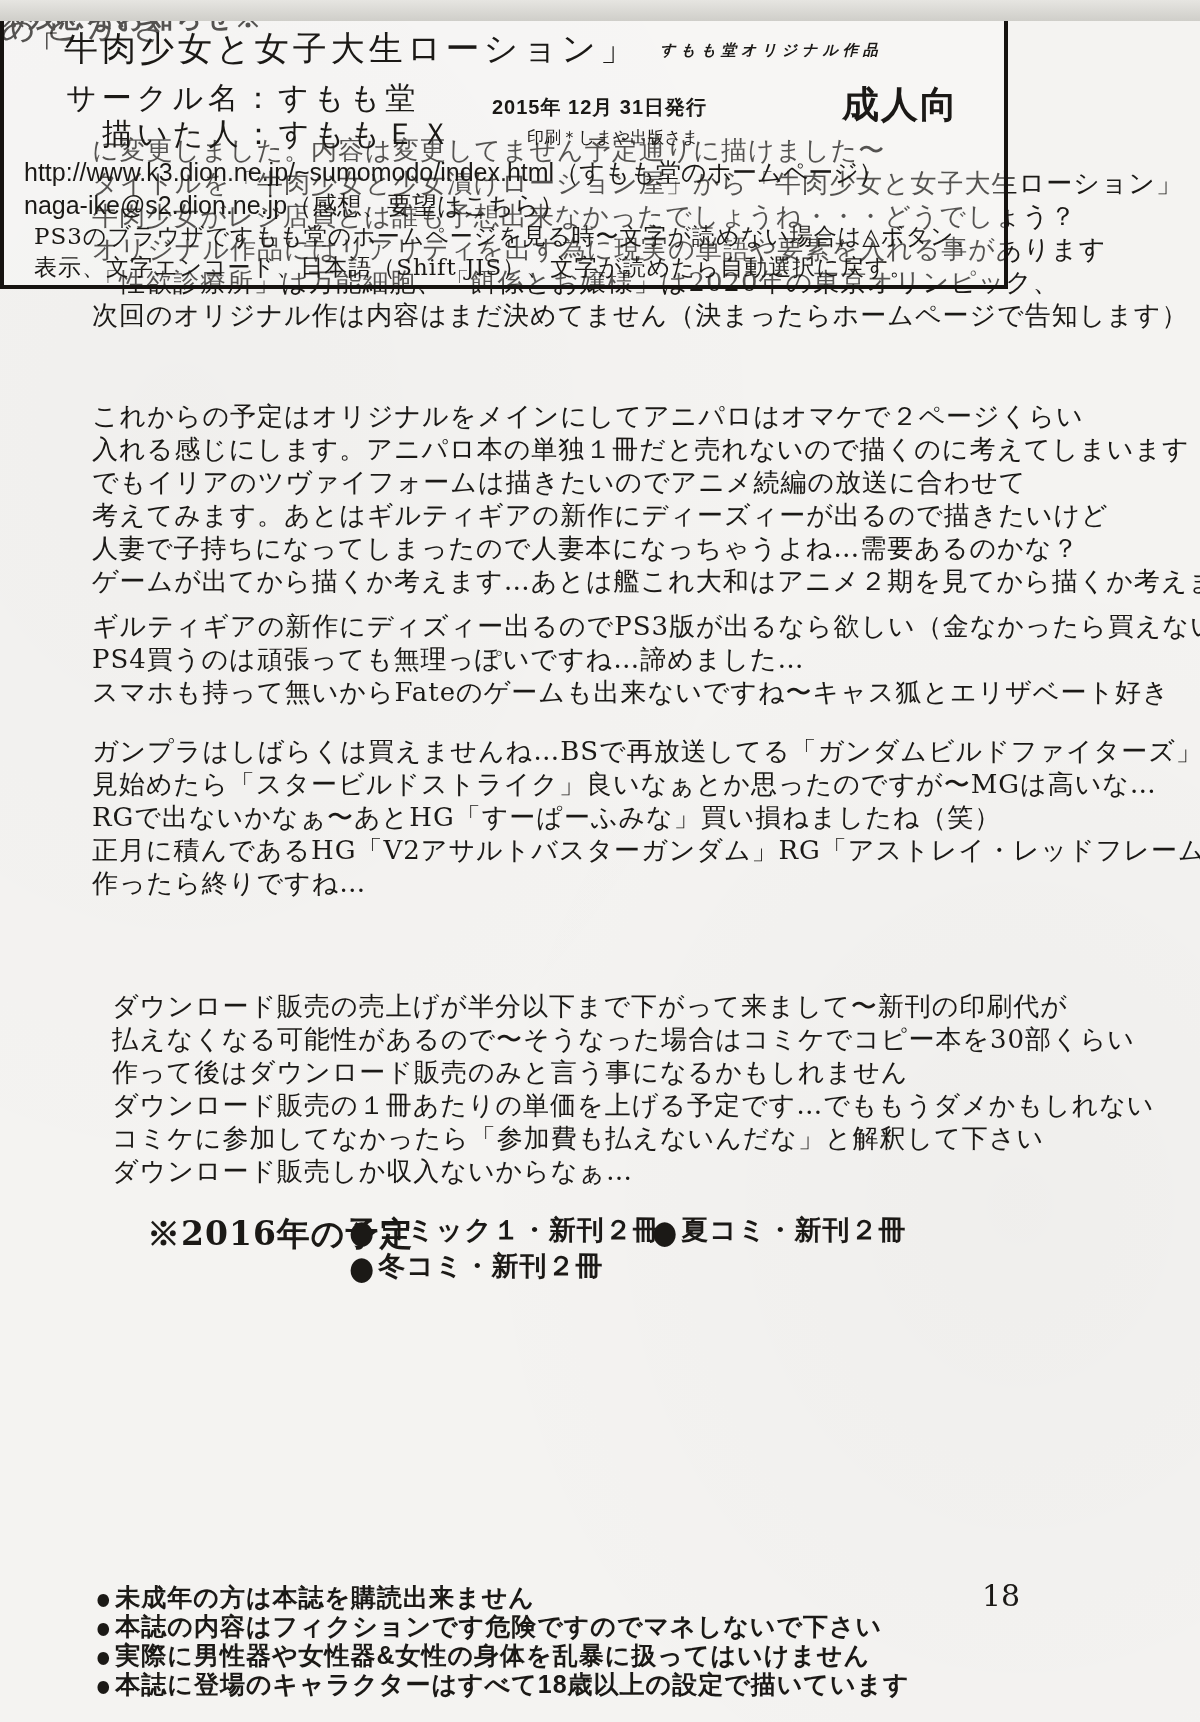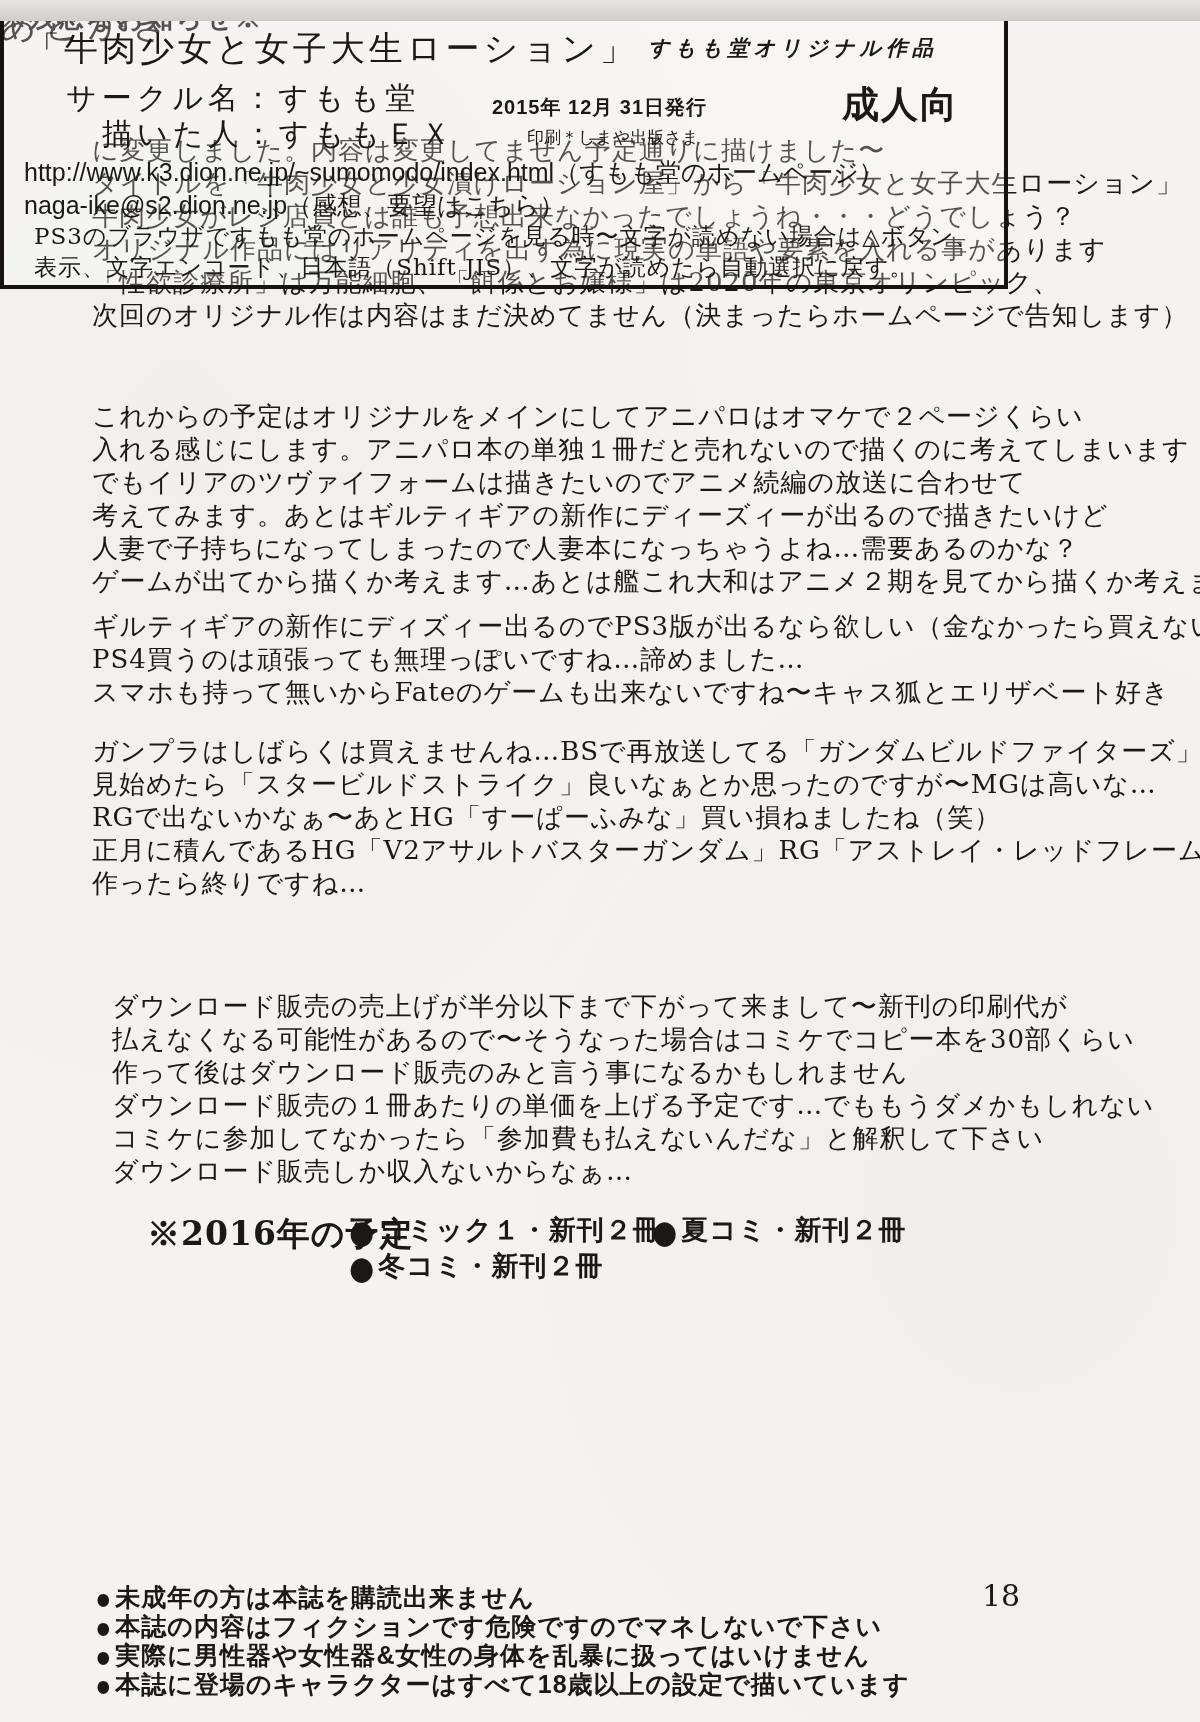--- a/index.html
+++ b/index.html
@@ -36,22 +36,22 @@
     transform: scaleY(1.12); margin-right: 3px; vertical-align: -3px;
   }
 
   .colophon {
     left: 108; top: 1292; width: 1000px; height: 281px;
     border: 4px solid #161310; background: rgba(255,255,255,0.25);
   }
   .colophon .abs { position: absolute; }
   .colo-title { font-size: 34px; letter-spacing: 4px; }
   .colo-side  {
-    font-size: 21px; font-weight: bold; font-style: italic;
-    letter-spacing: 5px; vertical-align: 5px; margin-left: 10px;
+    font-size: 15px; font-weight: bold; font-style: italic;
+    letter-spacing: 5px; vertical-align: 5px; margin-left: 22px;
   }
   .colo-circle, .colo-artist { font-size: 30px; letter-spacing: 5px; }
   .colo-date  { font-family: "Liberation Sans", sans-serif; font-size: 20px; letter-spacing: 1px; font-weight: bold; }
   .colo-print { font-family: "Liberation Sans", sans-serif; font-size: 17px; }
   .colo-adult { font-family: "Liberation Sans", sans-serif; font-size: 37px; font-weight: bold; letter-spacing: 2px; }
   .colo-url, .colo-mail { font-family: "Liberation Sans", sans-serif; font-size: 25px; }
   .colo-ps3   { font-size: 23px; letter-spacing: 1px; }
 
   .warning {
     font-family: "Liberation Sans", sans-serif;

